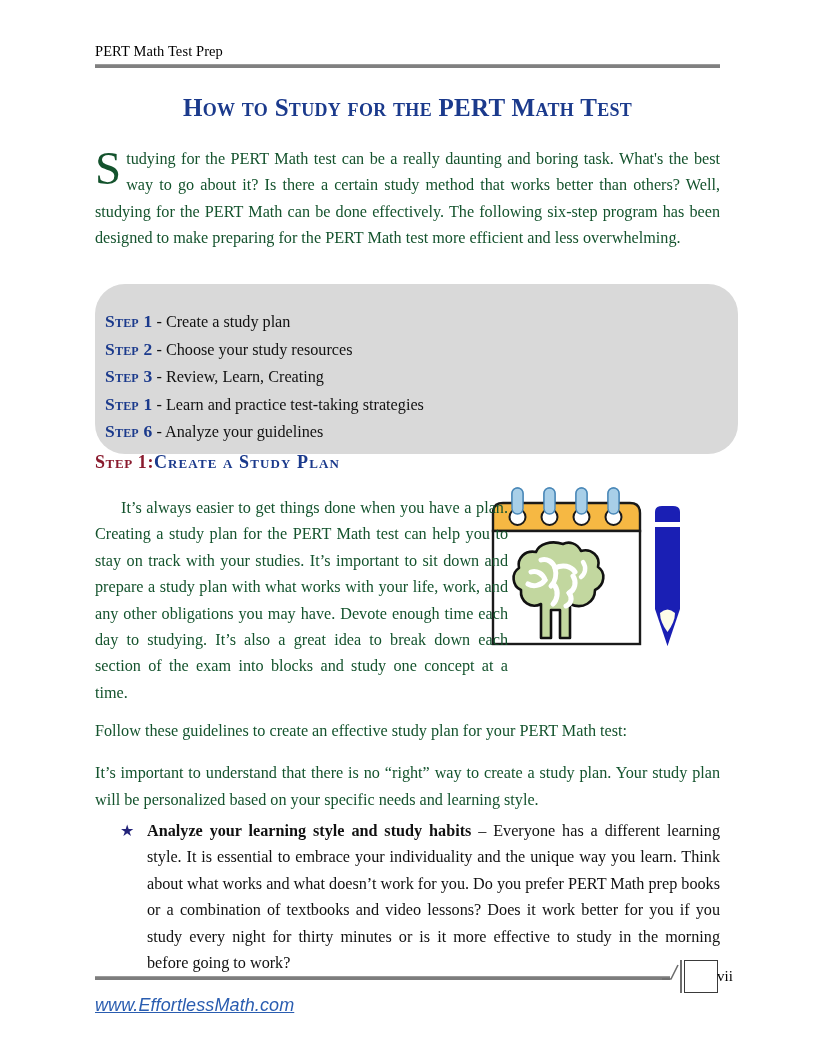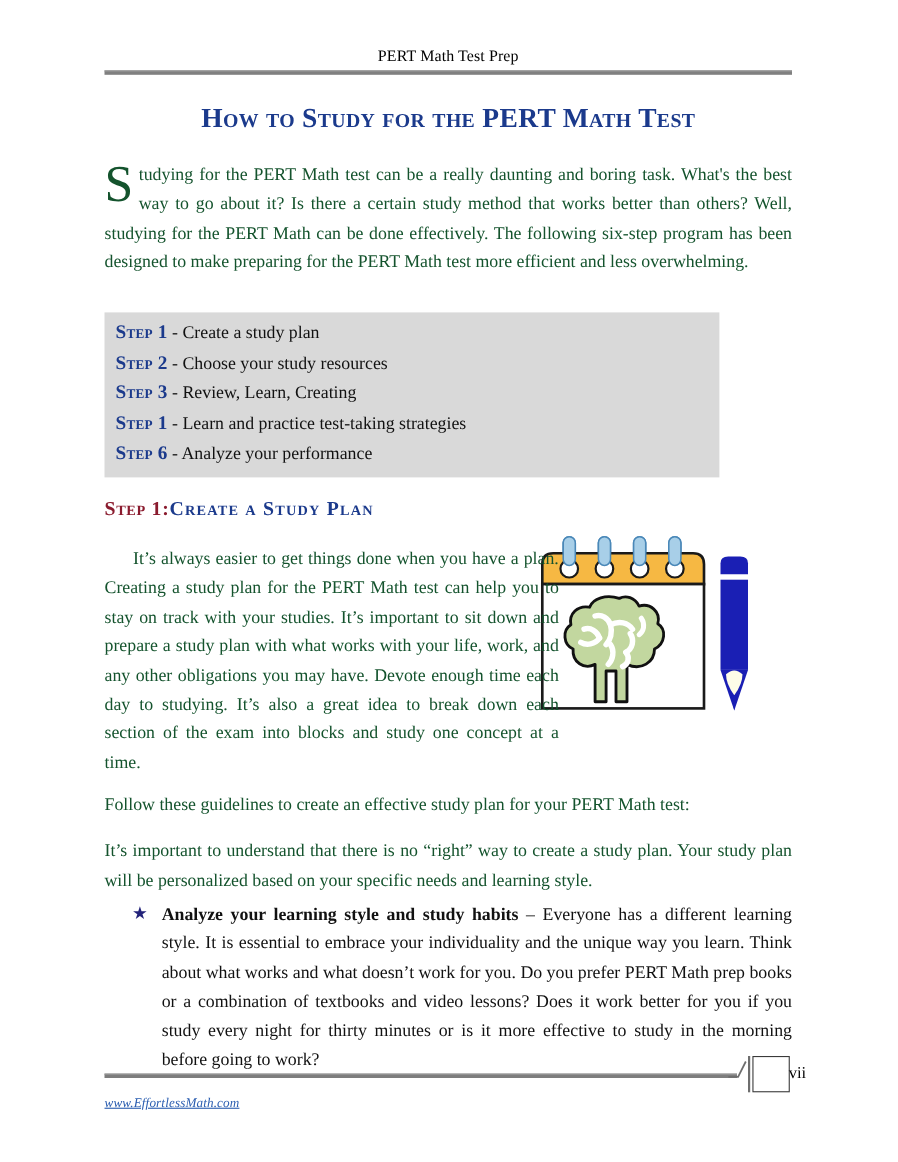--- a/index.html
+++ b/index.html
@@ -24,21 +24,20 @@
   }
 
   
   .header-wrap {
     position: absolute;
     left: 95px;
     top: 44px;
     width: 625px;
   }
   .header-text {
-    text-align: center;
     font-size: 14.5px;
     letter-spacing: 0.1px;
     line-height: 1.1;
     color: #000;
   }
   .header-rule {
     margin-top: 4px;
     height: 3px;
     background: #808080;
     border-top: 1px solid #9a9a9a;
@@ -85,24 +84,25 @@
     padding: 3px 5px 0 0;
     font-weight: normal;
     font-family: "Liberation Serif", serif;
   }
 
   
   .steps-box {
     position: absolute;
     left: 95px;
     top: 284px;
-    width: 559px;
+    width: 643px;
     background: #d9d9d9;
-    padding: 4px 0 8px 0;
+    padding: 24px 0 8px 0;
     box-sizing: border-box;
+    border-radius: 30px;
   }
   .step-line {
     font-size: 16.2px;
     line-height: 1.0;
     padding: 5px 0 5px 10px;
     color: #111;
     white-space: nowrap;
   }
   .step-label {
     color: #1b3a8c;
@@ -222,23 +222,23 @@
     left: -5px;
     top: -1px;
     width: 1.5px;
     height: 33px;
     background: #6e6e6e;
   }
   .site-link {
     position: absolute;
     left: 95px;
     top: 995px;
-    font-family: Liberation Serif, serif;
+    font-family: Liberation Sans, sans-serif;
     font-style: italic;
-    font-size: 12px;
+    font-size: 18px;
     color: #2a5db0;
     text-decoration: underline;
     letter-spacing: 0.1px;
   }
 </style>
 </head>
 <body>
 
 <div class="page">
 
@@ -260,21 +260,21 @@
     <div class="step-line">
       <span class="step-label">Step 2</span><span class="step-desc"> - Choose your study resources</span>
     </div>
     <div class="step-line">
       <span class="step-label">Step 3</span><span class="step-desc"> - Review, Learn, Creating</span>
     </div>
     <div class="step-line">
       <span class="step-label">Step 1</span><span class="step-desc"> - Learn and practice test-taking strategies</span>
     </div>
     <div class="step-line">
-      <span class="step-label">Step 6</span><span class="step-desc"> - Analyze your performance</span>
+      <span class="step-label">Step 6</span><span class="step-desc"> - Analyze your guidelines</span>
     </div>
   </div>
 
   <div class="section-head">
     <span class="num">Step 1:</span><span class="ttl">Create a Study Plan</span>
   </div>
 
   <div class="figure">
     <svg width="206" height="166" viewBox="0 0 206 166" xmlns="http://www.w3.org/2000/svg">
 

